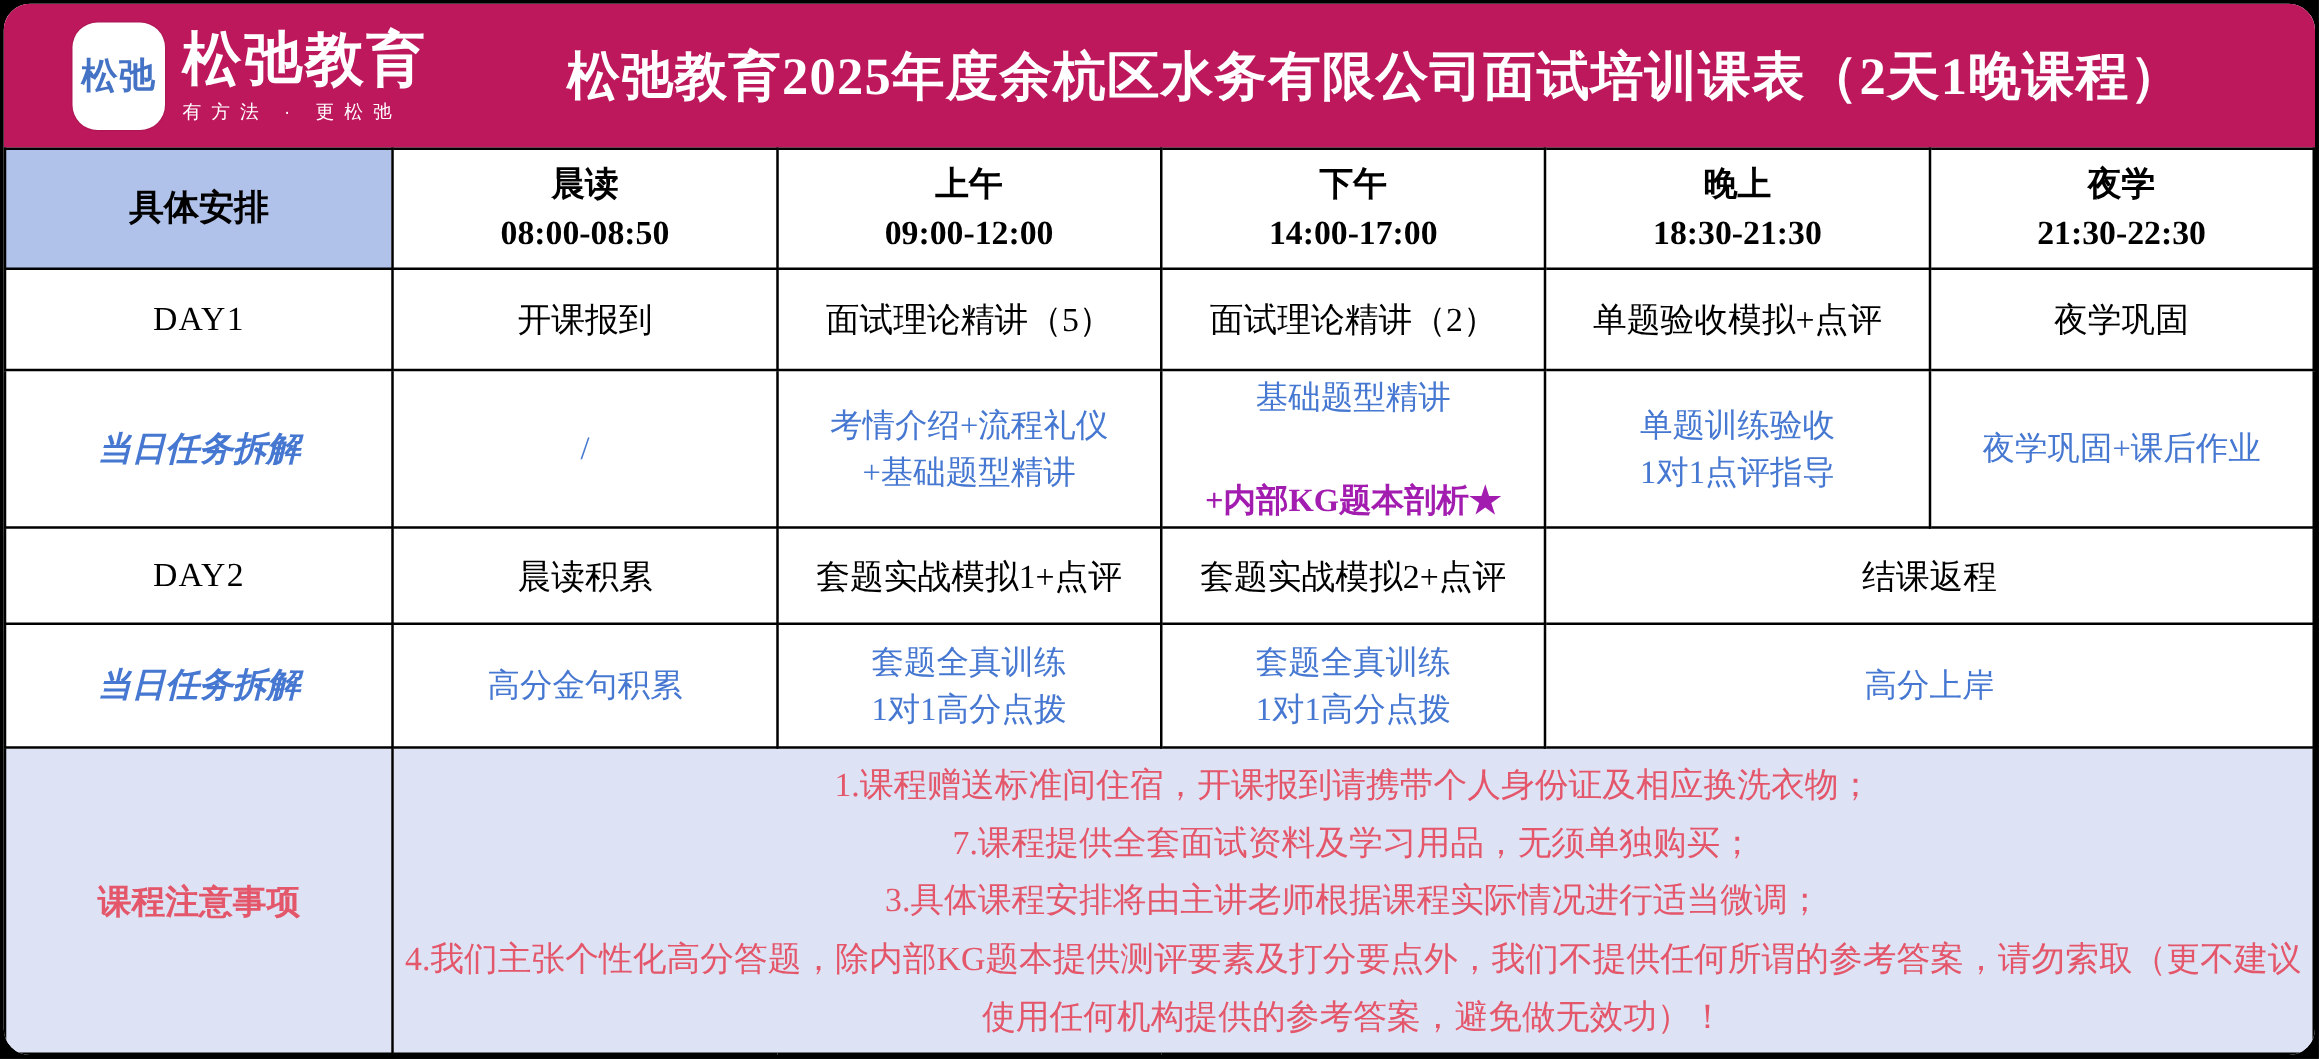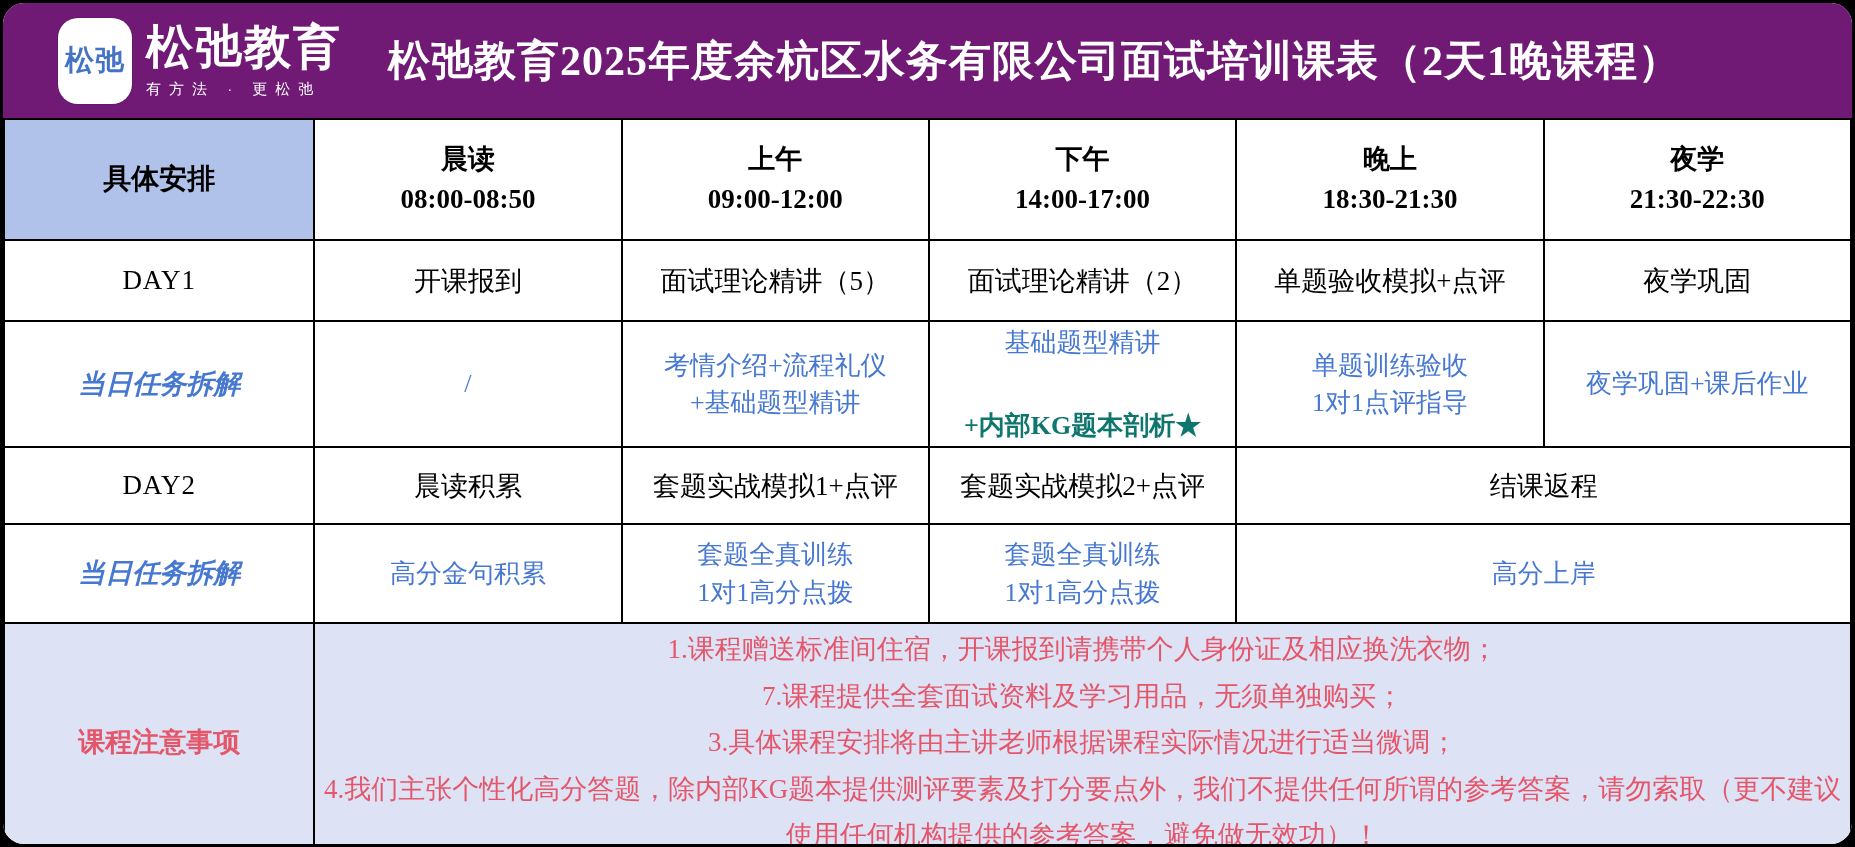--- a/index.html
+++ b/index.html
@@ -22,21 +22,21 @@
     border: 3px solid #000;
     border-radius: 24px;
     overflow: hidden;
     display: flex;
     flex-direction: column;
   }
   
   .banner {
     height: 115px;
     flex: 0 0 115px;
-    background: #701a75;
+    background: #be185d;
     display: flex;
     align-items: center;
     padding: 0 40px 0 55px;
     box-sizing: border-box;
   }
   .brand {
     display: flex;
     align-items: center;
     flex: 0 0 330px;
   }
@@ -66,21 +66,21 @@
   .brand-tagline {
     font-family: "Liberation Sans", sans-serif;
     font-size: 15px;
     letter-spacing: 8px;
     margin-top: 8px;
     white-space: nowrap;
   }
   .title {
     flex: 1;
     margin: 0;
-    text-align: left;
+    text-align: center;
     color: #fff;
     font-size: 42px;
     font-weight: bold;
     letter-spacing: 1px;
     white-space: nowrap;
   }
   
   table.sched {
     width: 100%;
     height: 732px;
@@ -91,41 +91,41 @@
   table.sched col.cx { width: 16.64%; }
   table.sched th, table.sched td {
     border: 2px solid #000;
     text-align: center;
     vertical-align: middle;
     padding: 2px 6px;
     color: #000;
     font-size: 27px;
     overflow: hidden;
   }
-  tr.thead-row { height: 121px; }
+  tr.thead-row { height: 96px; }
   tr.thead-row th { font-weight: bold; line-height: 1.45; background: #fff; }
   tr.thead-row th.label-cell { background: #b0c2ea; font-size: 28px; }
   tr.day1-row  { height: 81px; }
   tr.task1-row { height: 112px; }
   tr.day2-row  { height: 77px; margin-top: 41px; }
   tr.task2-row { height: 99px; }
   tr.notes-row { height: auto; }
   td.day-label { font-size: 27px; letter-spacing: 1px; }
   tr.task-row td {
     color: #4678d2;
     font-size: 26px;
     line-height: 1.45;
   }
   tr.task-row td.task-label {
     font-weight: bold;
     font-size: 27px;
     font-style: italic;
   }
   .orange-line {
-    color: #0f766e;
+    color: #a21caf;
     font-weight: bold;
     margin-top: 45px;
   }
   
   tr.notes-row td {
     background: #dde2f5;
     color: #e4566a;
   }
   td.notes-label {
     font-weight: bold;

